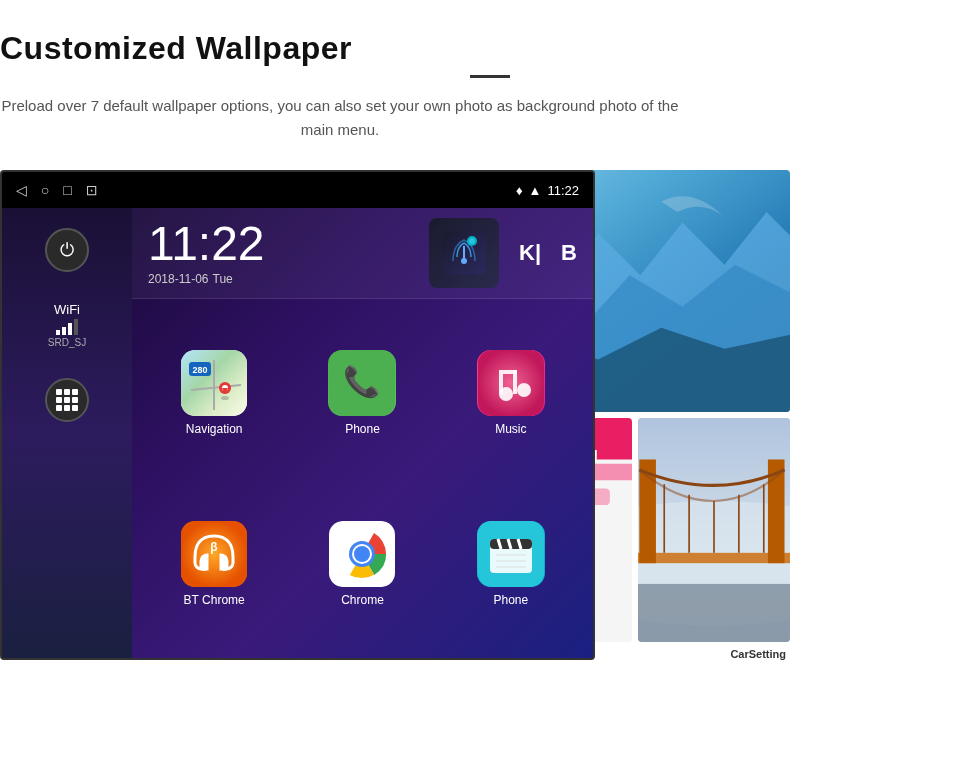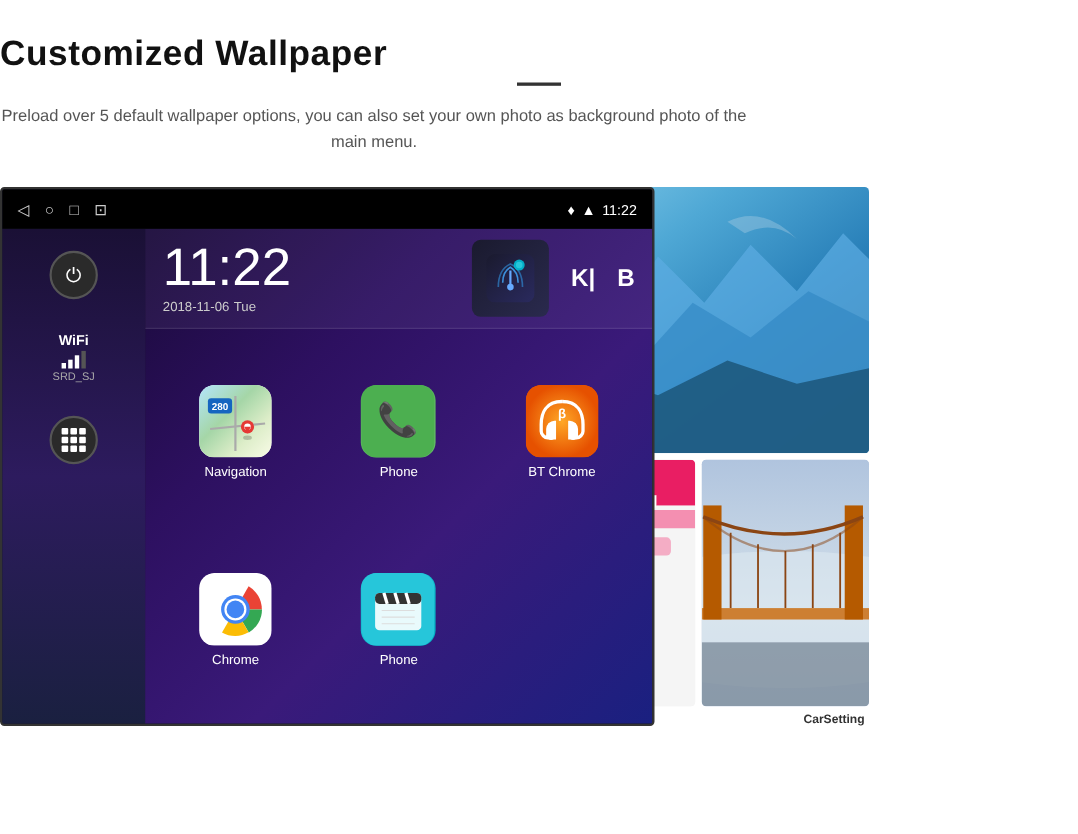--- a/index.html
+++ b/index.html
@@ -132,21 +132,21 @@
     .wifi-info {
       display: flex;
       flex-direction: column;
       align-items: center;
       color: #fff;
       gap: 2px;
     }
 
     .wifi-label {
       font-size: 13px;
-      font-weight: bold;
+      font-weight: normal;
     }
 
     .wifi-bars {
       display: flex;
       align-items: flex-end;
       gap: 2px;
       height: 16px;
     }
 
     .wifi-bar {
@@ -309,21 +309,21 @@
       flex-direction: column;
       gap: 6px;
     }
   </style>
 </head>
 <body>
 
 <div class="page-wrapper">
   <h1 class="page-title">Customized Wallpaper</h1>
   <div class="title-divider"></div>
-  <p class="page-subtitle">Preload over 5 default wallpaper options, you can also set your own photo as background photo of the main menu.</p>
+  <p class="page-subtitle">Preload over 7 default wallpaper options, you can also set your own photo as background photo of the main menu.</p>
 
   <div class="main-content">
 
     <div class="android-screen">
 
       <div class="status-bar">
         <div class="status-bar-left">
           <span class="nav-icon">◁</span>
           <span class="nav-icon">○</span>
           <span class="nav-icon">□</span>
@@ -437,20 +437,41 @@
             <div class="app-item">
               <div class="app-icon icon-phone">
                 <svg width="66" height="66" viewBox="0 0 66 66">
                   <rect width="66" height="66" rx="14" fill="#4caf50"></rect>
                   <text x="33" y="42" text-anchor="middle" font-size="30" fill="#fff">📞</text>
                 </svg>
               </div>
               <span class="app-label">Phone</span>
             </div>
 
+            <div class="app-item">
+              <div class="app-icon icon-music">
+                <svg width="66" height="66" viewBox="0 0 66 66">
+                  <rect width="66" height="66" rx="14" fill="#e91e8c"></rect>
+                  <defs>
+                    <radialGradient id="musicbg" cx="50%" cy="50%" r="50%">
+                      <stop offset="0%" style="stop-color:#f06292"></stop>
+                      <stop offset="100%" style="stop-color:#c2185b"></stop>
+                    </radialGradient>
+                  </defs>
+                  <rect width="66" height="66" rx="14" fill="url(#musicbg)"></rect>
+
+                  <circle cx="28" cy="44" r="7" fill="#fff" opacity="0.9"></circle>
+                  <circle cx="46" cy="40" r="7" fill="#fff" opacity="0.9"></circle>
+                  <rect x="35" y="20" width="4" height="24" fill="#fff" opacity="0.9"></rect>
+                  <rect x="21" y="24" width="4" height="20" fill="#fff" opacity="0.9"></rect>
+                  <rect x="21" y="20" width="18" height="4" fill="#fff" opacity="0.9"></rect>
+                </svg>
+              </div>
+              <span class="app-label">Music</span>
+            </div>
 
             <div class="app-item">
               <div class="app-icon">
                 <svg width="66" height="66" viewBox="0 0 66 66">
                   <rect width="66" height="66" rx="14" fill="#e65100"></rect>
                   <defs>
                     <radialGradient id="btbg" cx="50%" cy="50%" r="50%">
                       <stop offset="0%" style="stop-color:#ffa726"></stop>
                       <stop offset="100%" style="stop-color:#e65100"></stop>
                     </radialGradient>

